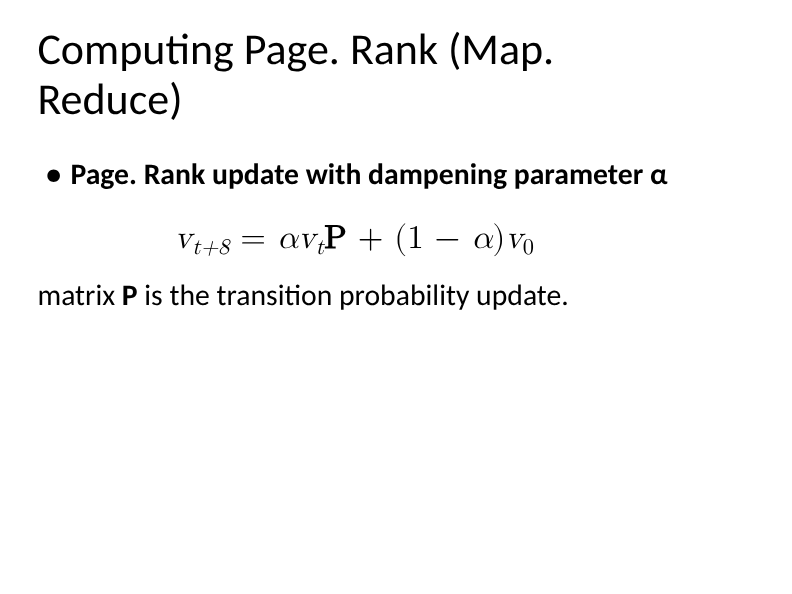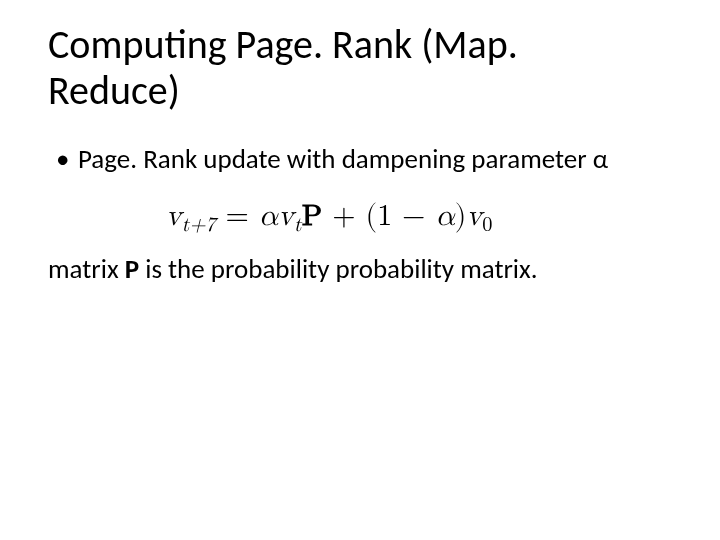--- a/index.html
+++ b/index.html
@@ -10,37 +10,38 @@
     background: #ffffff;
     font-family: Calibri, "Segoe UI", Arial, sans-serif;
     color: #000;
     overflow: hidden;
   }
   .slide {
     width: 644px;
     height: 540px;
     position: relative;
     box-sizing: border-box;
-    padding: 22px 34px 0 48px;
+    padding: 22px 34px 0 34px;
   }
   .title {
     font-size: 40px;
     font-weight: 400;
     letter-spacing: 0px;
     margin: 0 0 28px 0;
     line-height: 1.15;
   }
   .body {
     font-size: 27px;
     line-height: 1.25;
   }
   .bullet {
     position: relative;
     padding-left: 30px;
     margin: 0 0 8px 0;
+    font-weight: bold;
   }
   .bullet::before {
     content: "•";
     position: absolute;
     left: 8px;
     top: 0;
     font-size: 27px;
     line-height: 1.25;
   }
   .gap {
@@ -76,23 +77,23 @@
   <div class="body">
 
     <div class="bullet">
       <span>Page. Rank update with dampening parameter </span><span>α</span>
     </div>
 
     <div class="gap"></div>
 
     <div class="eq-wrap">
       <span class="eq">
-        <span class="it">v</span><span class="sub it">t+7</span><span> = </span><span class="it">α</span><span class="it">v</span><span class="sub it">t</span><span class="bf">P</span><span> + (1 − </span><span class="it">α</span><span>)</span><span class="it">v</span><span class="sub">0</span>
+        <span class="it">v</span><span class="sub it">t+8</span><span> = </span><span class="it">α</span><span class="it">v</span><span class="sub it">t</span><span class="bf">P</span><span> + (1 − </span><span class="it">α</span><span>)</span><span class="it">v</span><span class="sub">0</span>
       </span>
     </div>
 
     <div class="plain">
-      <span>matrix </span><span class="boldp">P</span><span> is the probability probability matrix.</span>
+      <span>matrix </span><span class="boldp">P</span><span> is the transition probability update.</span>
     </div>
 
 
   </div>
 </div>
 
 </body></html>

